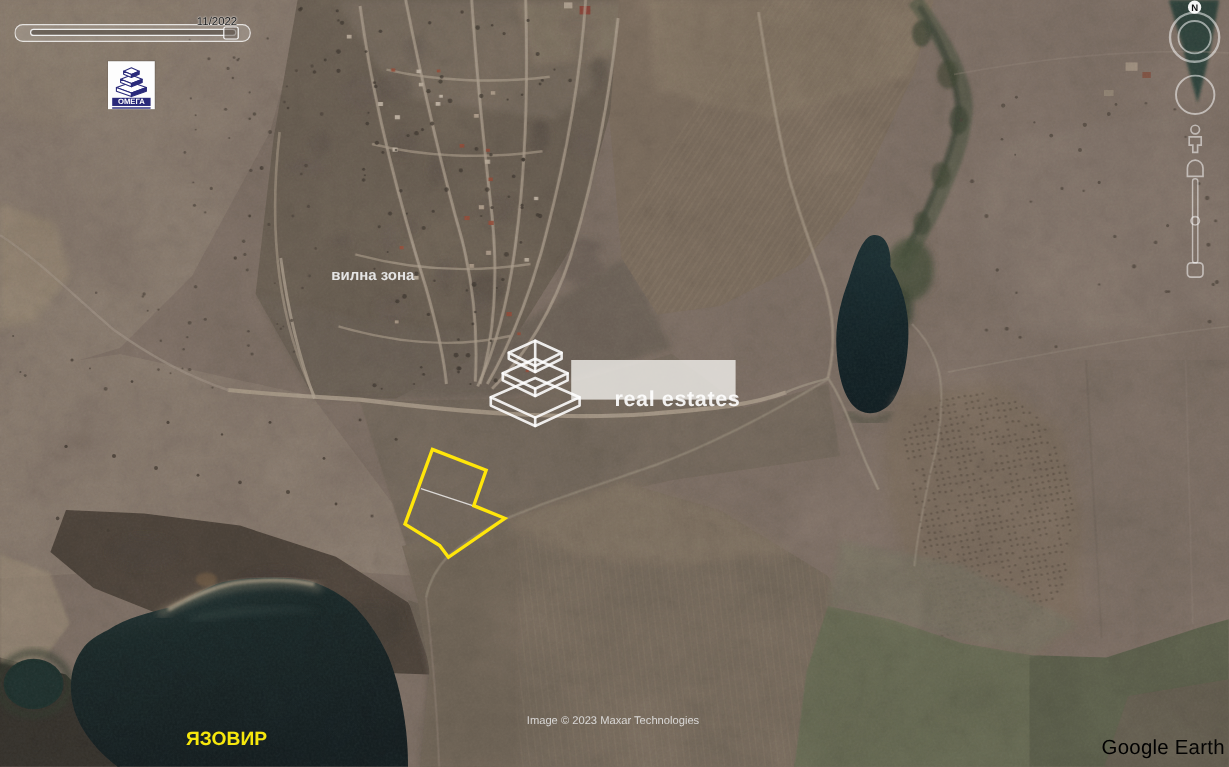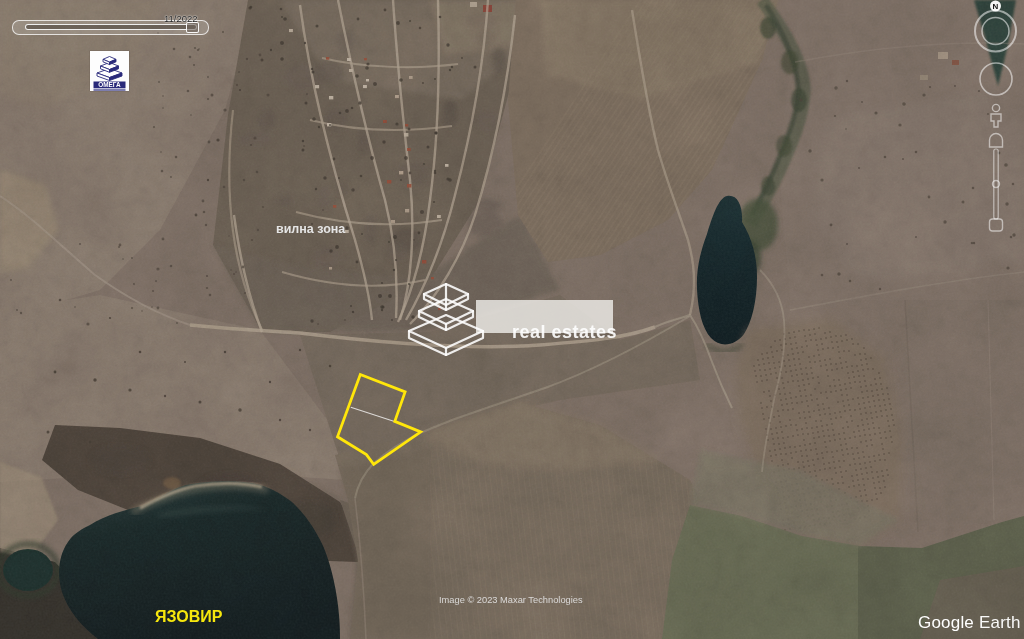--- a/index.html
+++ b/index.html
@@ -1341,21 +1341,21 @@
 
 <line x1="350.8" y1="407.2" x2="394.5" y2="421.5" stroke="rgba(255,255,255,0.75)" stroke-width="1.1"></line>
 
 <polygon points="360.3,374.5 405.1,391.9 394.8,421.4 420.7,431.9 373.7,464.4 366.4,454.6 337.5,436.8" fill="none" stroke="#ffe60a" stroke-width="2.8" stroke-linejoin="miter"></polygon>
 </svg>
 
 <div class="abs" style="left:155px;top:592px;font-size:16px;font-weight:bold;color:#f6e70d;margin-top:16px;">ЯЗОВИР</div>
 
 <div class="abs" style="left:439px;top:595px;font-size:9.3px;color:rgba(230,230,230,0.88);">Image © 2023 Maxar Technologies</div>
 
-<div class="abs" style="left:918px;top:613px;font-size:17px;color:#ffffff;letter-spacing:0.2px;white-space:nowrap;"><span style="font-weight:400;">Google</span> <span style="font-weight:400;opacity:0.96;">Earth</span></div>
+<div class="abs" style="left:918px;top:613px;font-size:17px;color:#000000;letter-spacing:0.2px;white-space:nowrap;"><span style="font-weight:400;">Google</span> <span style="font-weight:400;opacity:0.96;">Earth</span></div>
 
 <svg class="abs" style="left:968px;top:0px" width="56" height="240" viewBox="968 0 56 240">
 <g stroke="rgba(255,255,255,0.52)" fill="none">
 
 <circle cx="995.5" cy="31" r="20.5" stroke-width="2"></circle>
 <circle cx="995.5" cy="31" r="13.5" stroke-width="1.5"></circle>
 
 <circle cx="995.5" cy="6" r="5.5" fill="rgba(255,255,255,0.95)" stroke="none"></circle>
 
 <circle cx="996" cy="79" r="16" stroke-width="1.6"></circle>

